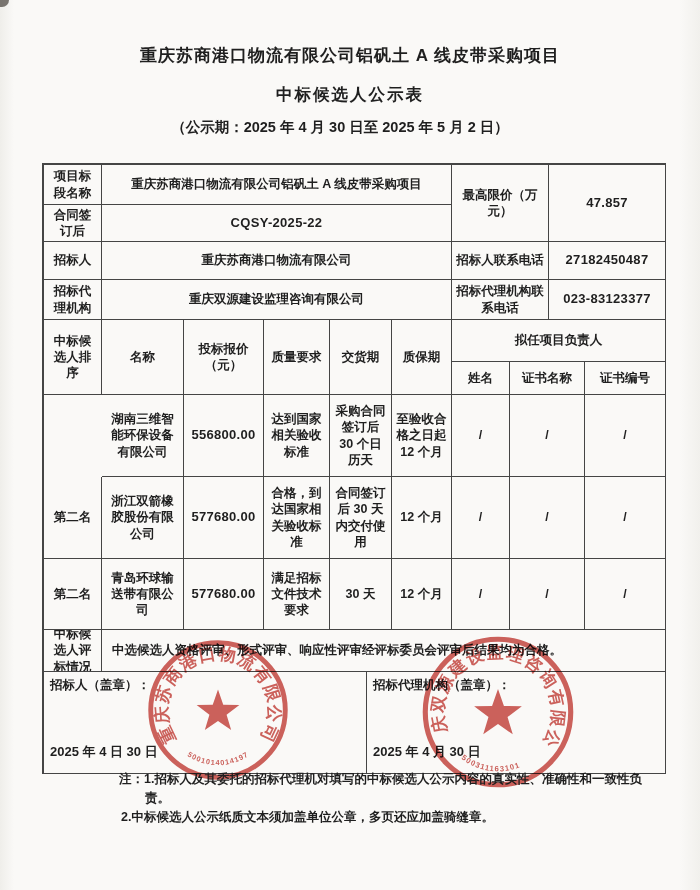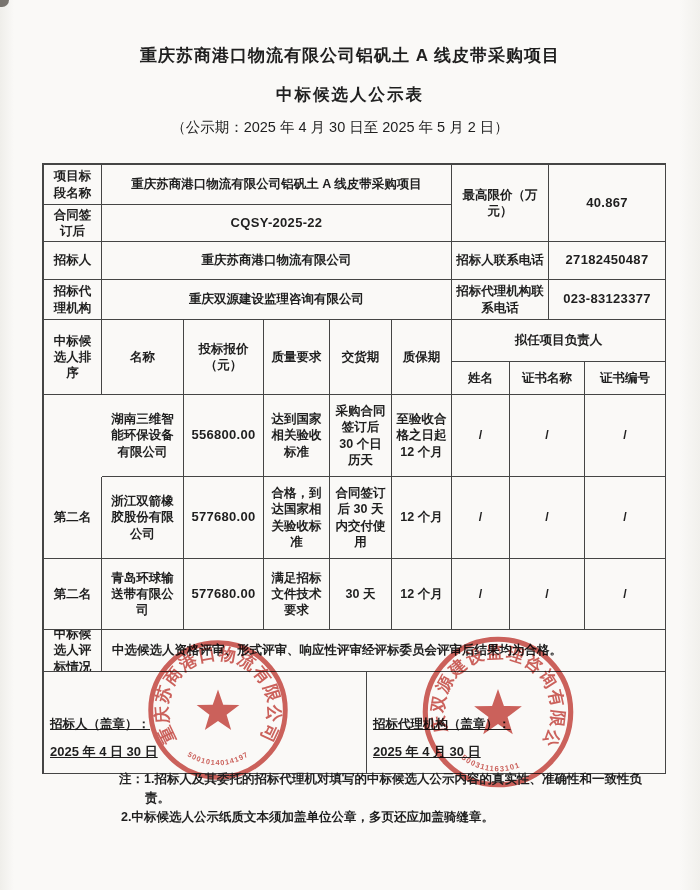--- a/index.html
+++ b/index.html
@@ -7,38 +7,38 @@
     width:700px;height:890px;position:relative;overflow:hidden;
     font-family:"Liberation Sans","DejaVu Sans",sans-serif;
     color:#1f1f1f;
     background:
       linear-gradient(90deg, #efeeea 0px, #faf9f7 14px, #faf9f7 680px, #f1f0ec 700px),
       #faf9f7;
   }
   .corner-mark{position:absolute;left:0;top:0;width:9px;height:7px;background:#5a5550;border-bottom-right-radius:7px;opacity:.8;}
   .doc-title{position:absolute;left:0;top:44px;width:700px;text-align:center;font-size:17px;font-weight:700;letter-spacing:1px;}
   .doc-subtitle{position:absolute;left:0;top:84px;width:700px;text-align:center;font-size:16.5px;font-weight:700;letter-spacing:2px;}
-  .doc-period{position:absolute;left:0;top:118px;width:680px;text-align:center;font-size:14.5px;font-weight:400;}
+  .doc-period{position:absolute;left:0;top:118px;width:680px;text-align:center;font-size:14.5px;font-weight:700;}
   .doc-table{
     position:absolute;left:42px;top:163px;width:622px;
     display:grid;
     grid-template-columns:58px 82px 80px 66px 37px 25px 60px 58px 39px 36px 81px;
     grid-template-rows:40px 37px 38px 40px 42px 33px 82px 82px 71px 42px 102px;
     border-top:2px solid #454545;border-left:2px solid #454545;
     background:transparent;
   }
   .cell{
     border-right:1.5px solid #454545;border-bottom:1.5px solid #454545;
     display:flex;align-items:center;justify-content:center;
     text-align:center;padding:2px 4px;font-size:12.5px;font-weight:600;line-height:1.3;
     overflow:hidden;
   }
   .cell.num{font-size:13px;letter-spacing:.3px;}
   .cell.left{justify-content:flex-start;text-align:center;padding-left:10px;}
-  .cell.stamp-cell{flex-direction:column;align-items:flex-start;justify-content:flex-end;text-align:left;padding:5px 6px 12px 6px;text-decoration:underline;}
+  .cell.stamp-cell{flex-direction:column;align-items:flex-start;justify-content:space-between;text-align:left;padding:5px 6px 12px 6px;}
   .seal-date{font-size:13px;font-weight:600;margin-top:12px;}
   .notes{position:absolute;left:95px;top:770px;width:550px;font-size:12.5px;font-weight:600;line-height:1.5;}
   .notes p{margin:0;}
   .notes .n1{padding-left:26px;text-indent:-26px;margin-left:24px;}
   .notes .n2{margin-left:26px;}
   .stamp{position:absolute;mix-blend-mode:multiply;opacity:.82;}
   .stamp svg{display:block;}
   .stamp .ring{fill:none;stroke:var(--stamp-red,#c5403a);}
   .stamp .star{fill:var(--stamp-red,#c5403a);}
   .stamp text{fill:var(--stamp-red,#c5403a);font-family:"Liberation Sans","DejaVu Sans",sans-serif;font-weight:700;}
@@ -52,21 +52,21 @@
 
 <div class="doc-title">重庆苏商港口物流有限公司铝矾土 A 线皮带采购项目</div>
 <div class="doc-subtitle">中标候选人公示表</div>
 <div class="doc-period">（公示期：2025 年 4 月 30 日至 2025 年 5 月 2 日）</div>
 
 <div class="doc-table">
 
   <div class="cell" style="grid-area:1/1/2/2">项目标段名称</div>
   <div class="cell" style="grid-area:1/2/2/8">重庆苏商港口物流有限公司铝矾土 A 线皮带采购项目</div>
   <div class="cell" style="grid-area:1/8/3/10">最高限价（万元）</div>
-  <div class="cell num" style="grid-area:1/10/3/12">40.867</div>
+  <div class="cell num" style="grid-area:1/10/3/12">47.857</div>
 
   <div class="cell" style="grid-area:2/1/3/2">合同签订后</div>
   <div class="cell num" style="grid-area:2/2/3/8">CQSY-2025-22</div>
 
   <div class="cell" style="grid-area:3/1/4/2">招标人</div>
   <div class="cell" style="grid-area:3/2/4/8">重庆苏商港口物流有限公司</div>
   <div class="cell" style="grid-area:3/8/4/10">招标人联系电话</div>
   <div class="cell num" style="grid-area:3/10/4/12">27182450487</div>
 
   <div class="cell" style="grid-area:4/1/5/2">招标代理机构</div>

